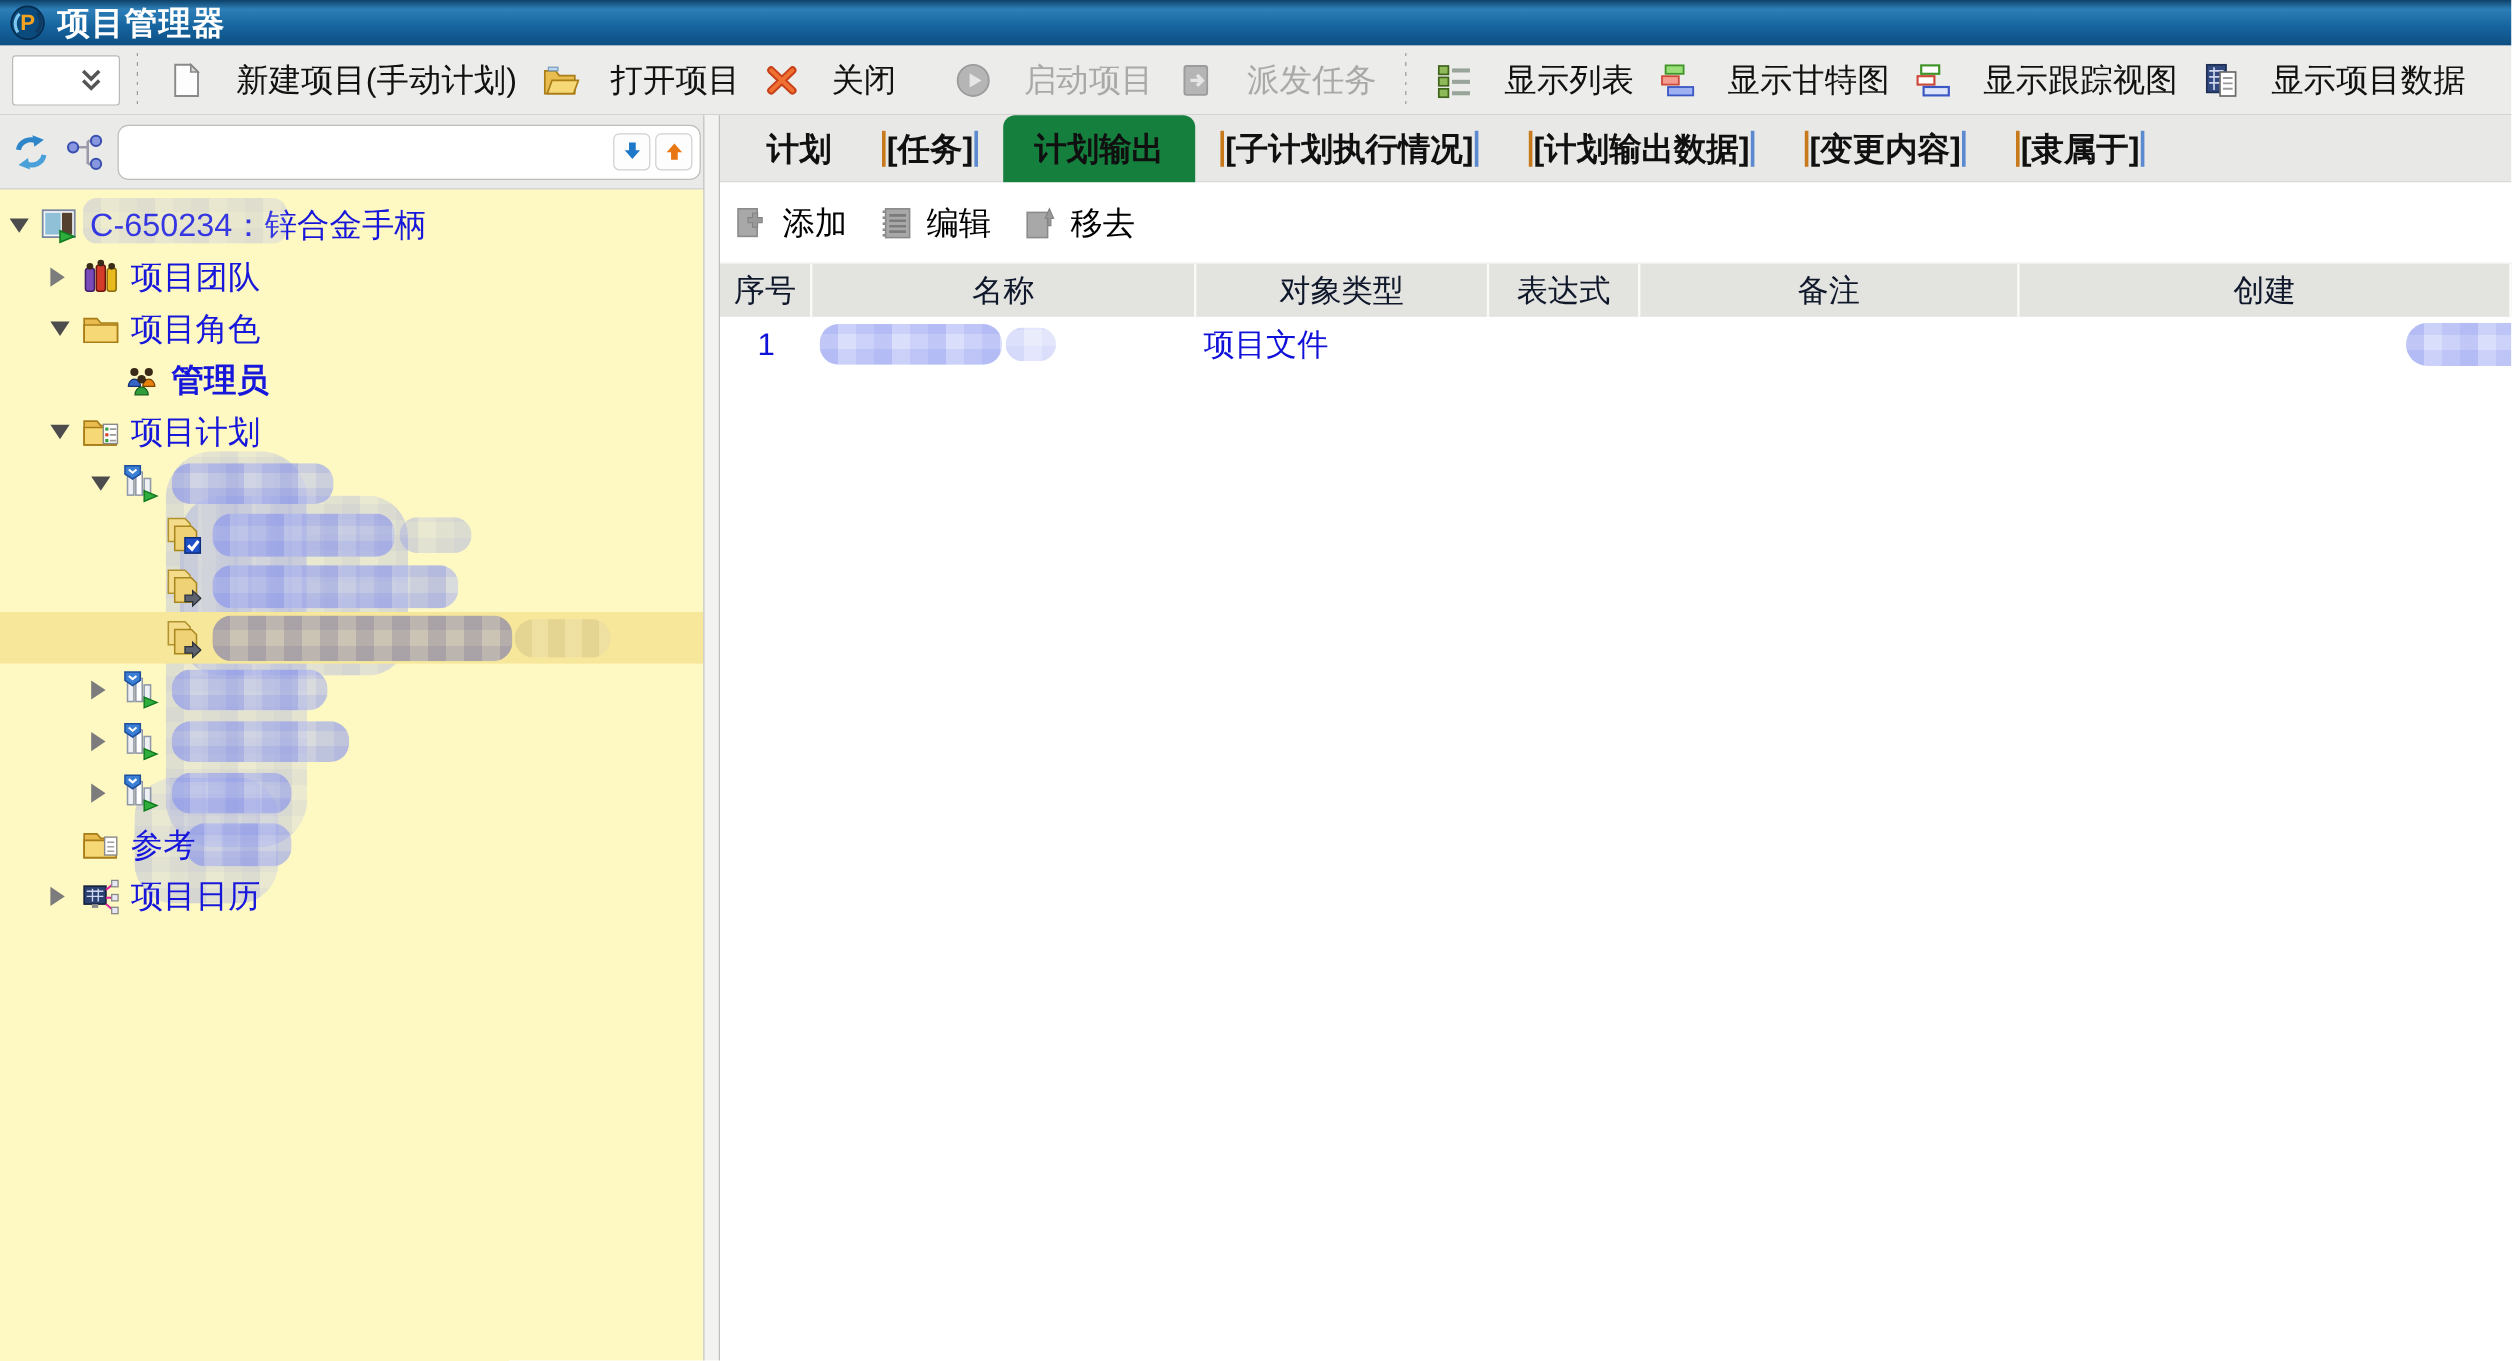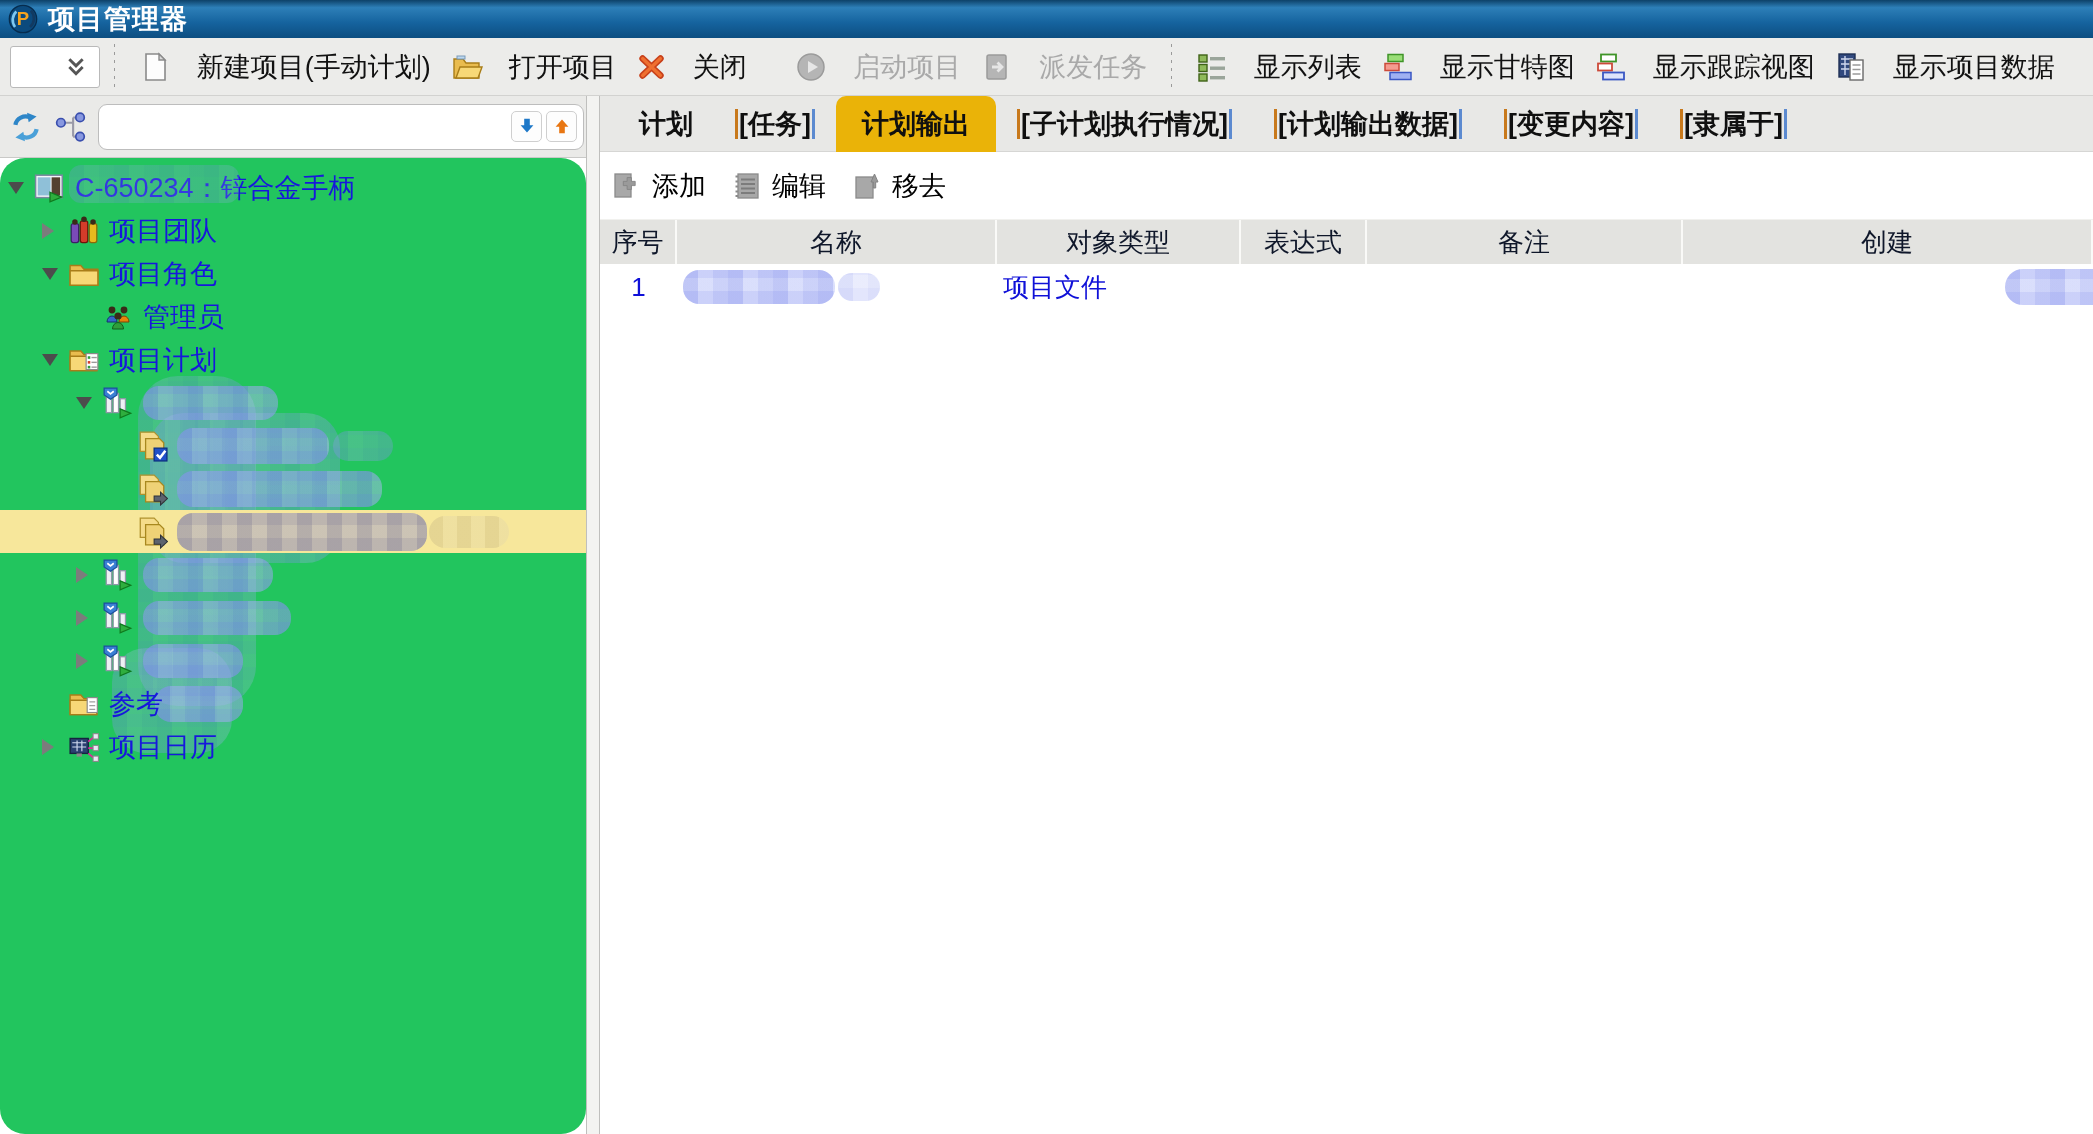--- a/index.html
+++ b/index.html
@@ -35,28 +35,28 @@
   .sbtn.down { right:42px; } .sbtn.up { right:7px; }
 
   
   .gutter { position:absolute; left:586px; top:96px; width:14px; bottom:0;
     background:#f3f3f1; border-left:1px solid #bfbfbd; border-right:1px solid #bfbfbd; }
 
   
   .tabstrip { position:absolute; left:600px; top:96px; right:0; height:56px; background:#e8e8e6;
     border-bottom:1px solid #d6d6d4; display:flex; align-items:stretch; padding-left:18px; }
   .tab { display:flex; align-items:center; padding:0 21px; font-size:27px; color:#101010; cursor:default;font-weight:bold; }
-  .tab.active { background:#eab308; border-radius:10px 10px 0 0; margin-bottom:-1px; padding:0 26px; }
+  .tab.active { background:#15803d; border-radius:10px 10px 0 0; margin-bottom:-1px; padding:0 26px; }
   .tab.br .lbl { border-left:3px solid #c8791c; border-right:3px solid #5c8ad0; padding:0 1px; line-height:30px; }
 
   
-  .sidebar { position:absolute; left:0; top:158px; width:586px; bottom:0; background:#22c55e; overflow:hidden;border-radius:25px; }
+  .sidebar { position:absolute; left:0; top:158px; width:586px; bottom:0; background:#fef9c3; overflow:hidden; }
   .trow { display:flex; align-items:center; height:43px; width:100%; position:relative; }
   .trow.selected { background:#f7e79b; }
-  .d0 { padding-left:8px; } .d1 { padding-left:42px; } .d2 { padding-left:76px; } .d3 { padding-left:110px; }
+  .d0 { padding-left:8px; } .d1 { padding-left:42px; } .d2 { padding-left:76px;font-weight:bold; } .d3 { padding-left:110px; }
   .exp { width:26px; flex:0 0 26px; display:flex; align-items:center; }
   .exp.down::before { content:""; border-left:8px solid transparent; border-right:8px solid transparent; border-top:12px solid #4c4c4c; }
   .exp.right::before { content:""; border-top:8px solid transparent; border-bottom:8px solid transparent; border-left:12px solid #7c7c7c; }
   .ticon { width:32px; height:32px; flex:0 0 32px; margin-right:9px; display:flex; align-items:center; justify-content:center; }
   .tlabel { font-size:27px; color:#1717dc; white-space:nowrap; position:relative; }
 
   
   .blob { display:inline-block; vertical-align:middle; border-radius:16px;
     background-image:
       repeating-linear-gradient(90deg, rgba(124,138,236,.40) 0 15px, rgba(170,180,246,.30) 15px 30px, rgba(142,154,240,.36) 30px 45px),

